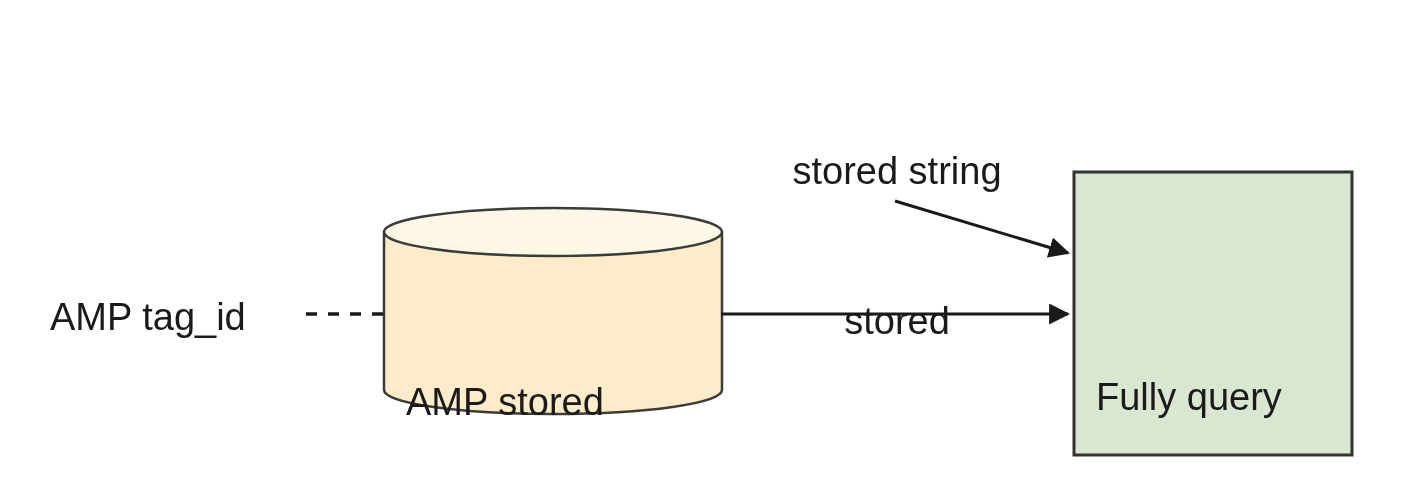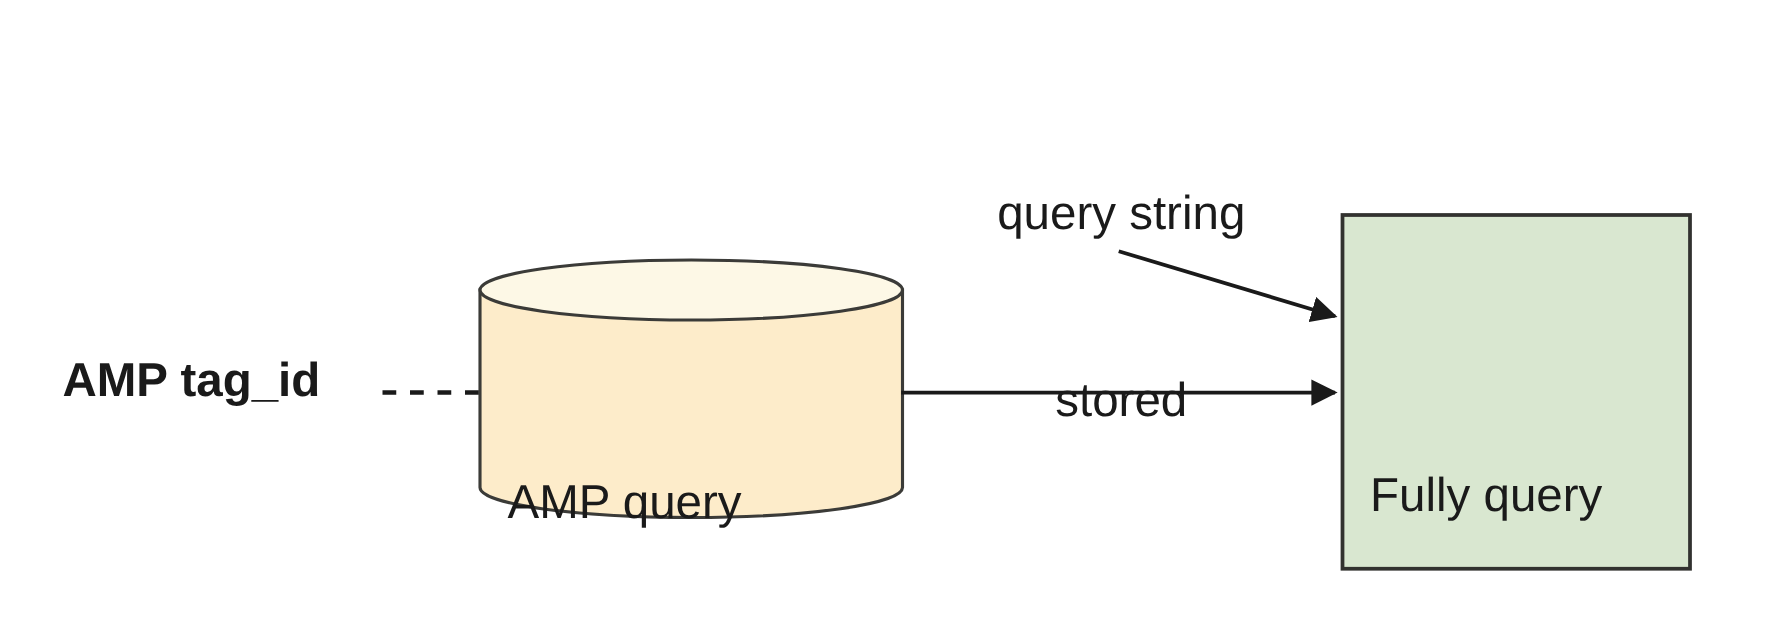--- a/index.html
+++ b/index.html
@@ -26,22 +26,21 @@
     position: absolute;
     color: #1a1a1a;
     font-family: "Liberation Sans", sans-serif;
     font-size: 38px;
     line-height: 50px;
     white-space: pre;
     letter-spacing: 0px;
   }
   #label-amp-tag-id {
     left: 50px;
-    top: 280px;
-    font-weight: bold;
+    top: 292px;
   }
   #label-query-params {
     left: 897px;
     top: 46px;
     transform: translateX(-50%);
     text-align: center;
   }
   #label-cylinder-text {
     left: 406px;
     top: 277px;
@@ -75,26 +74,26 @@
     <line x1="306" y1="314" x2="385" y2="314" stroke="#1a1a1a" stroke-width="3.5" stroke-dasharray="11 11"></line>
 
     <line x1="721" y1="314" x2="1068" y2="314" stroke="#1a1a1a" stroke-width="3" marker-end="url(#arrow-solid)"></line>
 
     <line x1="895" y1="201" x2="1068" y2="253" stroke="#1a1a1a" stroke-width="3" marker-end="url(#arrow-solid)"></line>
   </svg>
 
   <div class="lbl" id="label-amp-tag-id">AMP tag_id</div>
 
   <div class="lbl" id="label-query-params">
-    <div>query string</div>
+    <div>stored string</div>
     <div>stored</div>
   </div>
 
   <div class="lbl" id="label-cylinder-text">
-    <div>AMP query</div>
+    <div>AMP stored</div>
     
   </div>
 
   <div class="lbl" id="label-greenbox-text">
     <div>Fully query</div>
     
   </div>
 
 </div>
 

